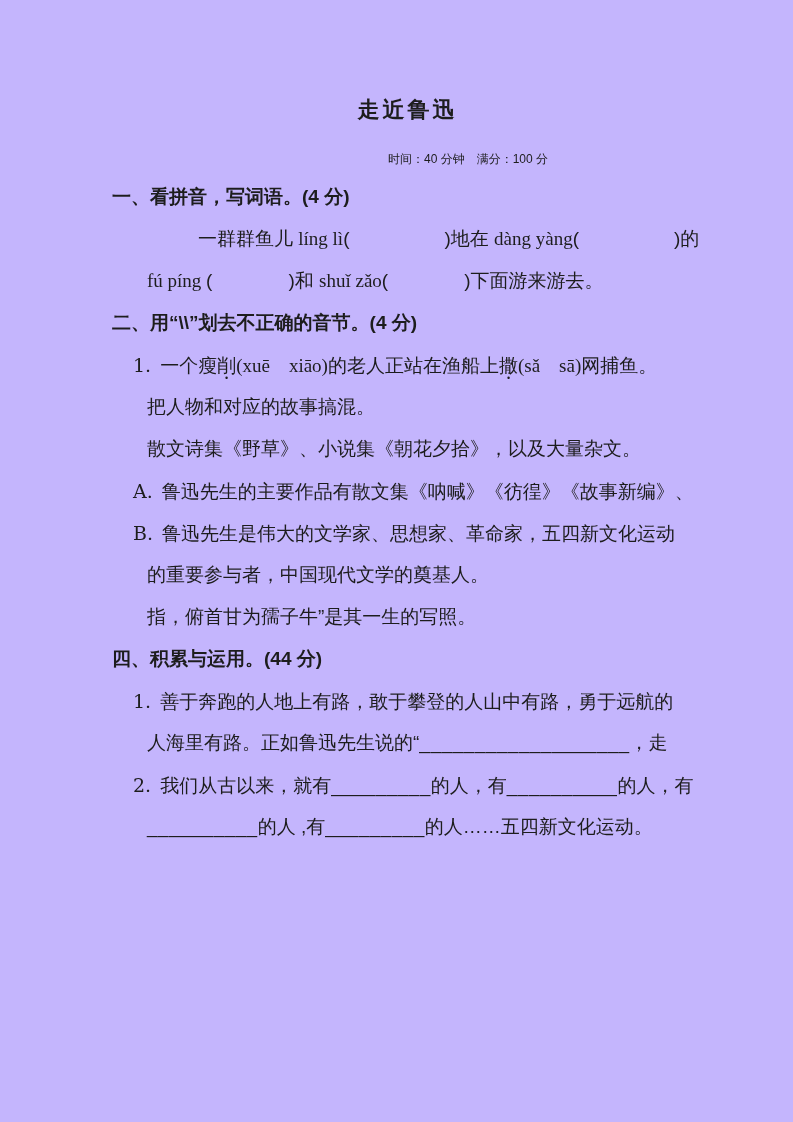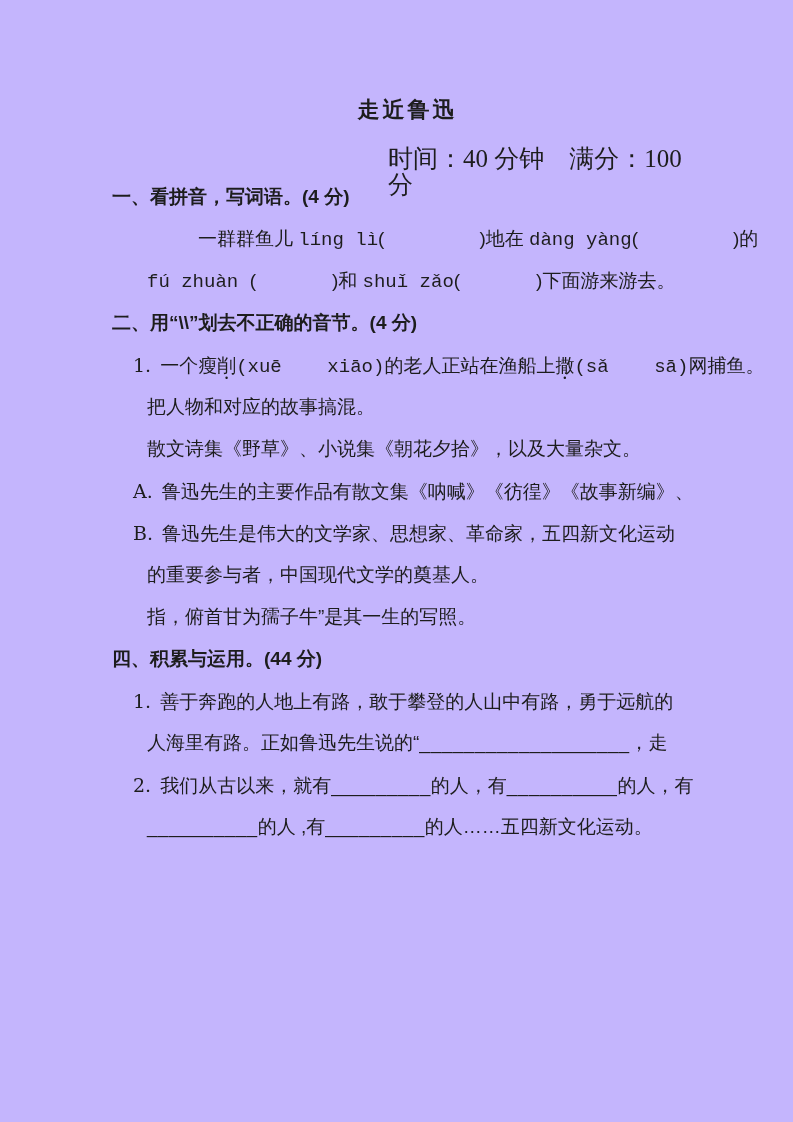--- a/index.html
+++ b/index.html
@@ -22,40 +22,40 @@
     font-size: 22px;
     height: 30px;
     line-height: 30px;
     letter-spacing: 3px;
   }
   .meta {
     margin-top: 22px;
     height: 26px;
     line-height: 26px;
     padding-left: 276px;
-    font-size: 25px;
-    font-family: Liberation Serif, serif;
+    font-size: 12px;
+    font-family: Liberation Sans, sans-serif;
   }
   .lines { margin-top: 4px; }
   .line {
     height: 42px;
     line-height: 42px;
     font-size: 19px;
     white-space: nowrap;
   }
   .heading { font-weight: bold; }
   .ind-m  { padding-left: 21px; }  
   .ind-b  { padding-left: 35px; }  
   .ind-p1 { padding-left: 86px; }  
   .marker {
     font-family: "DejaVu Serif", "Liberation Serif", serif;
     margin-right: 9px;
   }
   .py {
-    font-family: Liberation Mono, monospace;
+    font-family: Liberation Serif, serif;
     white-space: pre;
   }
   .em-dot {
     position: relative;
     display: inline-block;
   }
   .em-dot::after {
     content: "•";
     position: absolute;
     left: 50%;
@@ -75,21 +75,21 @@
     <div class="title">走近鲁迅</div>
     <div class="meta">时间：40 分钟　满分：100 分</div>
 
     <div class="lines">
 
       <div class="line heading">一、看拼音，写词语。(4 分)</div>
       <div class="line ind-p1">
         <span>一群群鱼儿 </span><span class="py">líng lì</span><span>(　　　　　)地在 </span><span class="py">dàng yàng</span><span>(　　　　　)的</span>
       </div>
       <div class="line ind-b">
-        <span class="py">fú zhuàn </span><span>(　　　　)和 </span><span class="py">shuǐ zǎo</span><span>(　　　　)下面游来游去。</span>
+        <span class="py">fú píng </span><span>(　　　　)和 </span><span class="py">shuǐ zǎo</span><span>(　　　　)下面游来游去。</span>
       </div>
 
       <div class="line heading">二、用“\\”划去不正确的音节。(4 分)</div>
       <div class="line ind-m">
         <span class="marker">1.</span><span>一个瘦</span><span class="em-dot">削</span><span class="py">(xuē&nbsp;&nbsp;&nbsp;&nbsp;xiāo)</span><span>的老人正站在渔船上</span><span class="em-dot">撒</span><span class="py">(sǎ&nbsp;&nbsp;&nbsp;&nbsp;sā)</span><span>网捕鱼。</span>
       </div>
       <div class="line ind-b">把人物和对应的故事搞混。</div>
 
       <div class="line ind-b">散文诗集《野草》、小说集《朝花夕拾》，以及大量杂文。</div>
       <div class="line ind-m">

